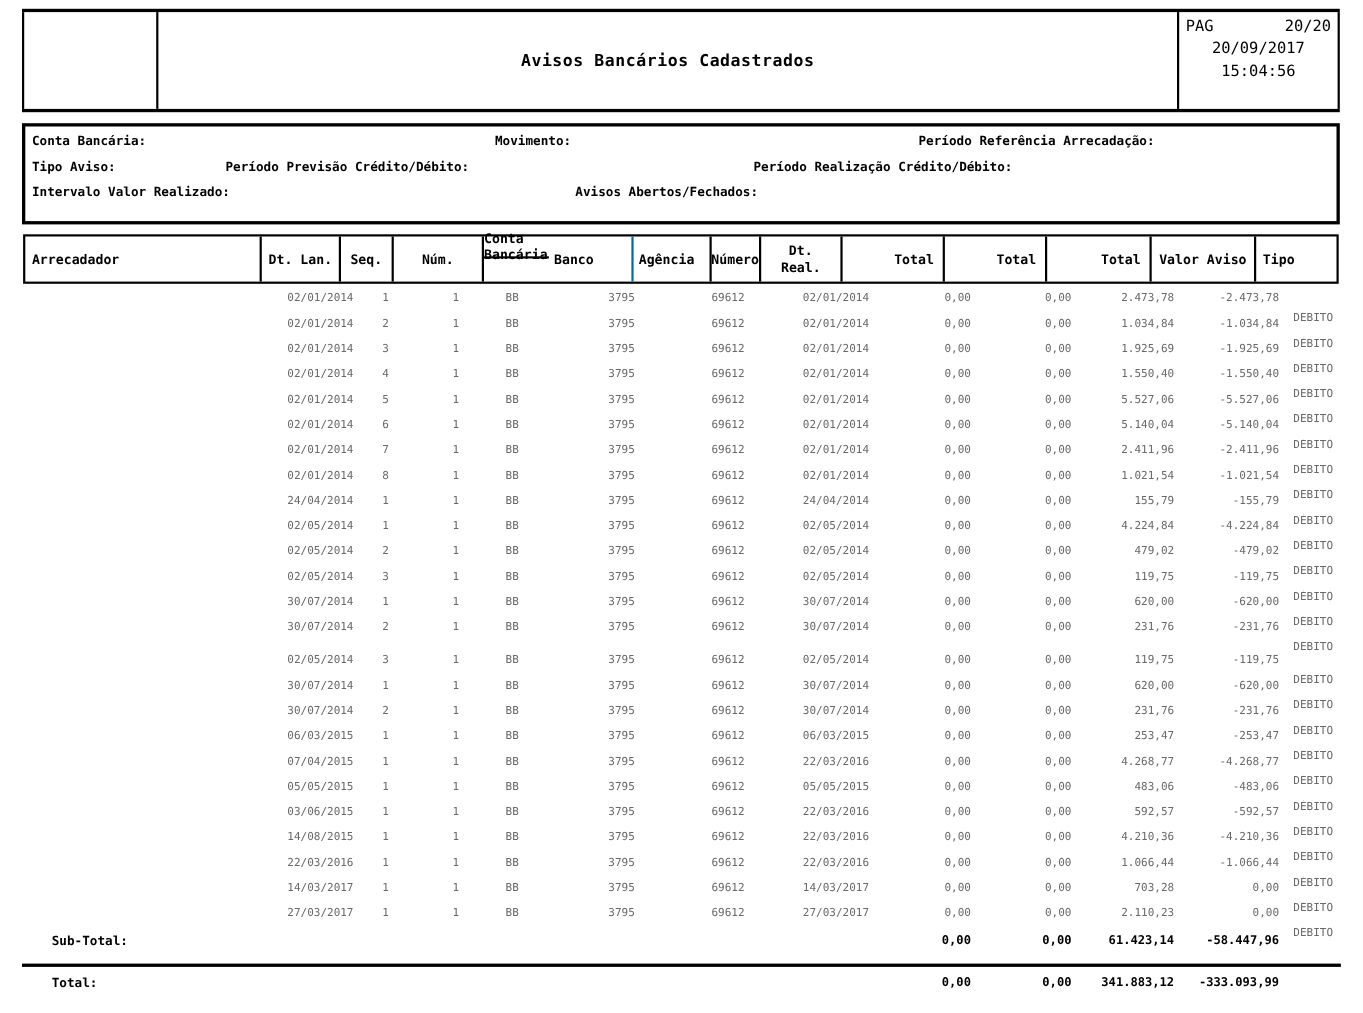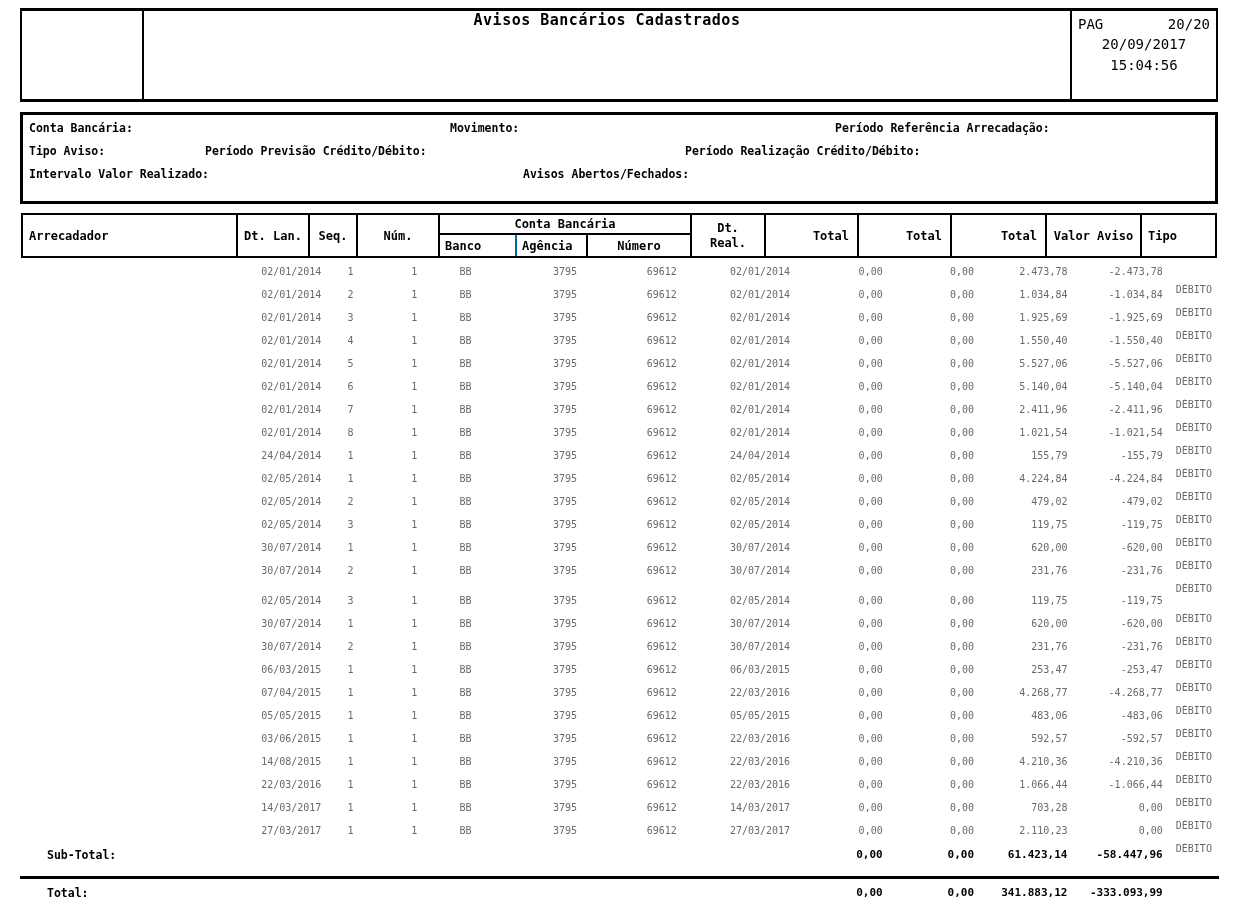--- a/index.html
+++ b/index.html
@@ -9,21 +9,21 @@
     font-family:"DejaVu Sans Mono","Liberation Mono",monospace;
     color:#000; overflow:hidden; margin:0 auto;
   }
   
   .top-band {
     position:absolute; left:20px; top:8px; width:1198px; height:94px;
     border-top:3px solid #000; border-bottom:3px solid #000;
     display:flex;
   }
   .logo-box { width:124px; height:100%; border-left:2px solid #000; border-right:2px solid #000; }
-  .title-area { flex:1; display:flex; align-items:flex-start; justify-content:center; }
+  .title-area { flex:1; display:flex; align-items:center; justify-content:center; }
   .report-title { font-weight:bold; font-size:15px; letter-spacing:.5px; }
   .page-box {
     width:148px; height:100%; border-left:2px solid #000; border-right:2px solid #000;
     padding:3px 6px 0 6px; font-size:14px; line-height:1.45;
   }
   .page-box .pag-line { display:flex; justify-content:space-between;gap:30px; }
   .page-box .center { text-align:center; }
   
   .filter-box {
     position:absolute; left:20px; top:112px; width:1198px; height:92px;
@@ -33,21 +33,21 @@
   .filter-row span { position:absolute; top:6px; white-space:nowrap; }
   
   .tbl { position:absolute; left:21px; top:213px; width:1196px; }
   .thead { display:flex; height:45px; border:2px solid #000; font-weight:bold; font-size:12px; }
   .hc { border-right:2px solid #000; display:flex; align-items:center; }
   .hc:last-child { border-right:none; }
   .hc-arrecadador { width:215px; padding-left:6px; }
   .hc-dtlan { width:72px; justify-content:center; }
   .hc-seq { width:48px; justify-content:center; }
   .hc-num { width:82px; justify-content:center; }
-  .hc-group { width:252px; flex-direction:column; align-items:stretch; padding:0; }
+  .hc-group { width:252px; flex-direction:row; align-items:stretch; padding:0; }
   .group-top { height:20px; border-bottom:2px solid #000; display:flex; align-items:center; justify-content:center; }
   .group-bottom { flex:1; display:flex; }
   .gb-banco { width:77px; border-right:2px solid #0369a1; display:flex; align-items:center; padding-left:5px; }
   .gb-agencia { width:71px; border-right:2px solid #000; display:flex; align-items:center; padding-left:5px; }
   .gb-numero { flex:1; display:flex; align-items:center; justify-content:center; }
   .hc-dtreal { width:74px; justify-content:center; text-align:center; line-height:1.25; flex-direction:column; }
   .hc-t1,.hc-t2 { width:93px; justify-content:flex-end; padding-right:8px; }
   .hc-t3 { width:95px; justify-content:flex-end; padding-right:8px; }
   .hc-valor { width:95px; justify-content:center; }
   .hc-tipo { width:52px; padding-left:6px; }

